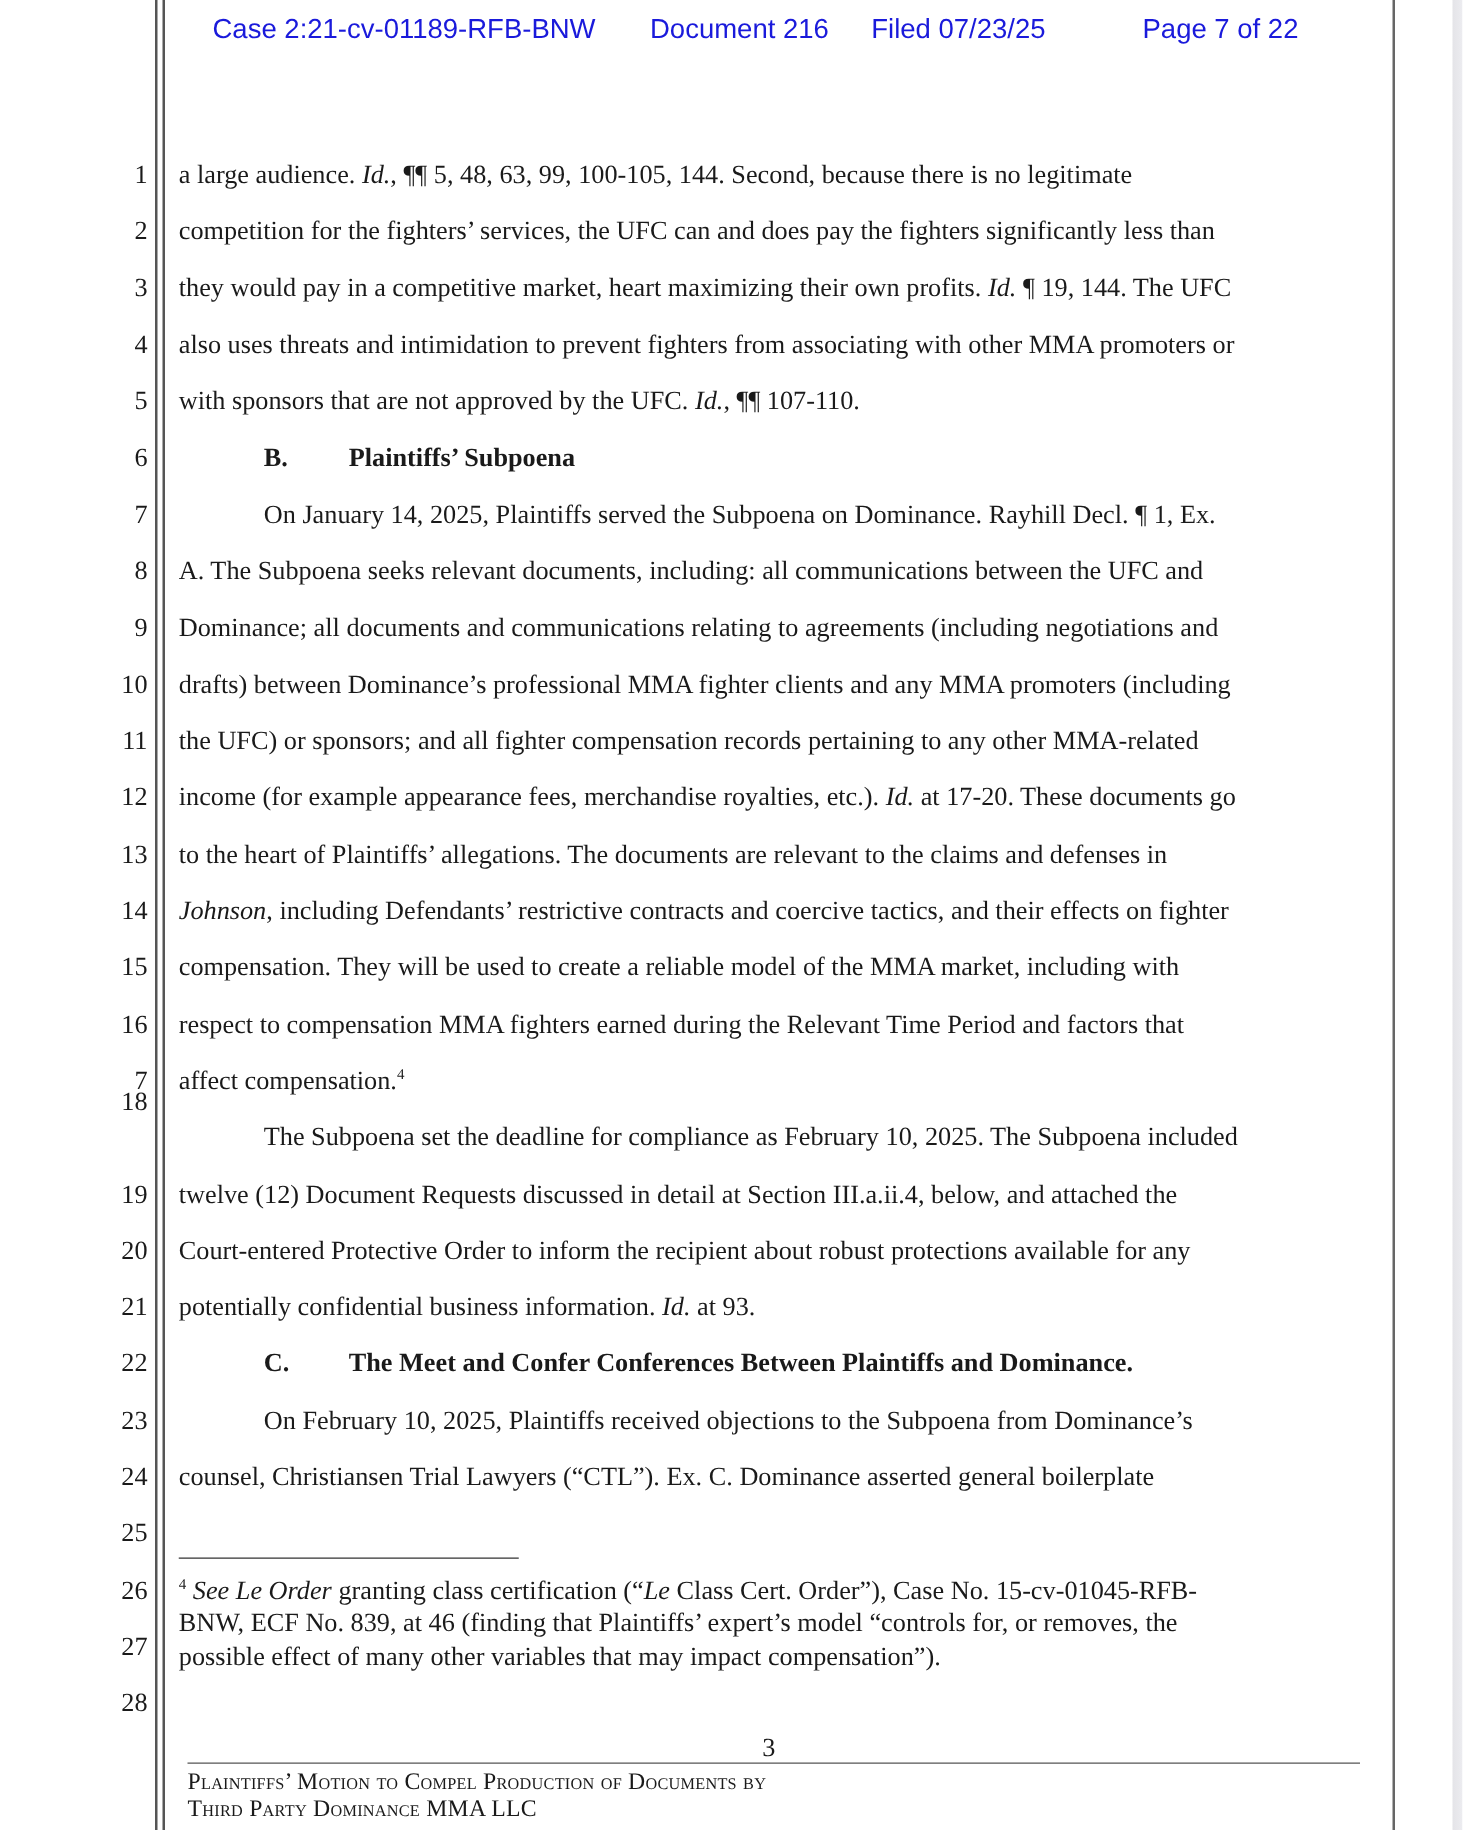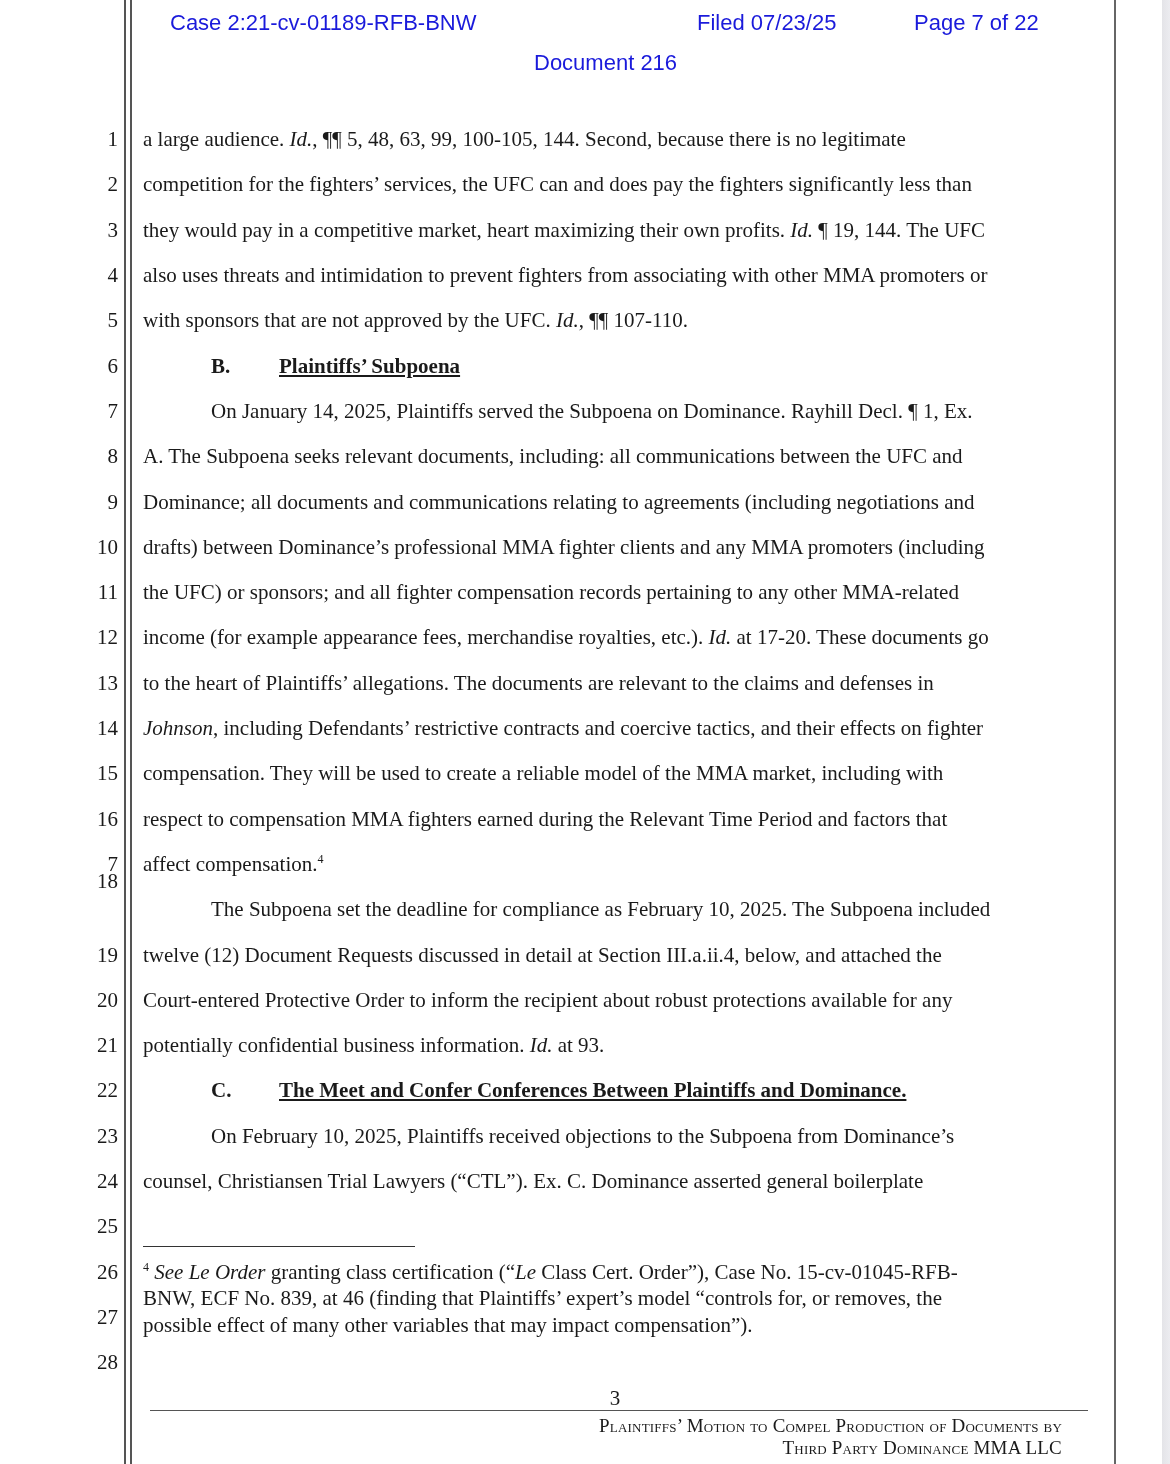--- a/index.html
+++ b/index.html
@@ -18,45 +18,45 @@
   .vrule.l2 { left: 130px; width: 2px; }
   .vrule.r1 { left: 1114px; width: 2px; background: #666; }
 
   .ecf-header {
     position: absolute; top: 10px; left: 0; width: 1170px;
     font-family: "Liberation Sans", "DejaVu Sans", sans-serif;
     font-size: 22px; color: #1a1adb;
   }
   .ecf-header span { position: absolute; white-space: nowrap; text-align: center; }
   .h-case { left: 170px; }
-  .h-doc { left: 534px; margin-top: 40px; }
+  .h-doc { left: 520px; }
   .h-filed { left: 697px; }
   .h-page { left: 871px; margin-left: 43px; }
 
   .lnum {
     position: absolute; width: 40px; left: 78px; text-align: right;
     font-size: 21px; line-height: 24px;
   }
   .line {
     position: absolute; left: 143px; white-space: nowrap;
     font-size: 21px; line-height: 24px;
   }
   .line.indent { left: 211px; }
   .line i { }
-  .heading { font-weight: bold; text-decoration: underline; }
+  .heading { font-weight: bold; }
   .heading .hl { display: inline-block; width: 68px; }
   sup { font-size: 12px; vertical-align: 8px; line-height: 0; }
 
   .fn-rule { position: absolute; left: 143px; top: 1246px; width: 272px; height: 1px; background: #333; }
   .fn-line { position: absolute; left: 143px; white-space: nowrap; font-size: 21px; line-height: 24px; }
 
   .page-num { position: absolute; top: 1386px; left: 0; width: 1230px; text-align: center; font-size: 21px; }
   .foot-rule { position: absolute; top: 1410px; left: 150px; width: 938px; height: 1px; background: #555; }
   .foot-title {
-    position: absolute; left: 150px; width: 912px; text-align: right;
+    position: absolute; left: 150px; width: 912px; text-align: left;
     font-size: 19px; line-height: 21px; font-variant: small-caps; letter-spacing: 0.2px;
   }
 </style>
 </head>
 <body>
 
 <div class="edge-strip"></div>
 <div class="vrule l1"></div>
 <div class="vrule l2"></div>
 <div class="vrule r1"></div>

